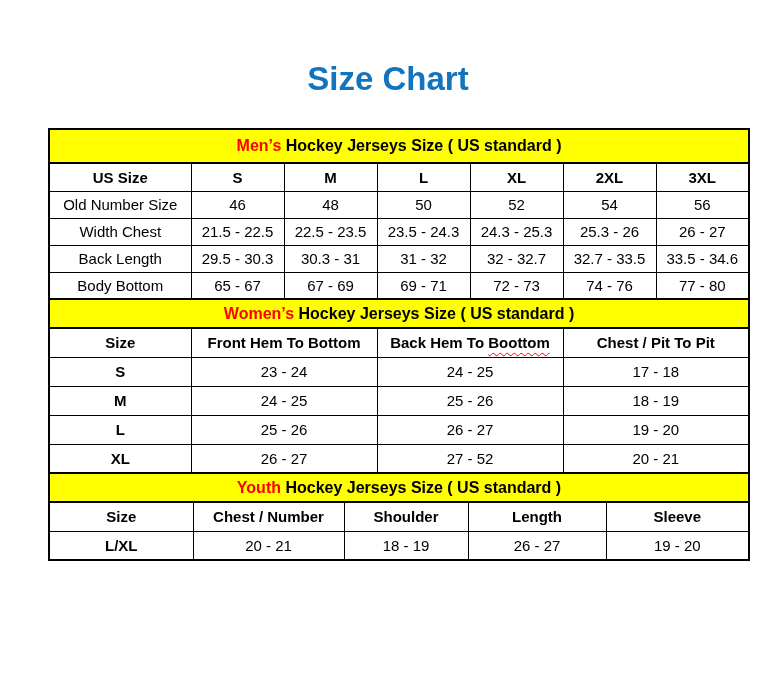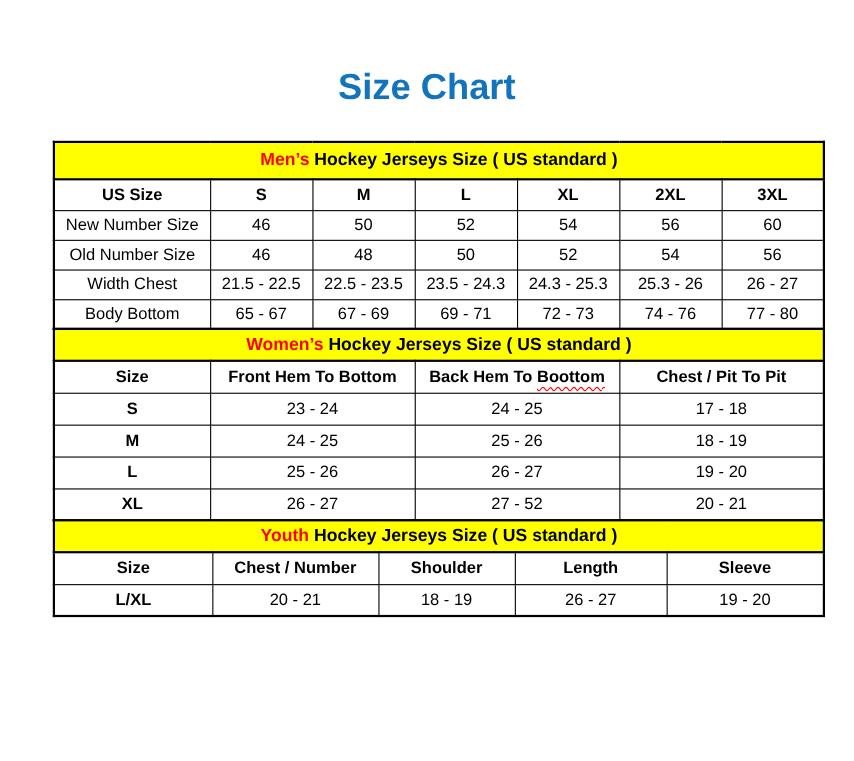--- a/index.html
+++ b/index.html
@@ -44,45 +44,45 @@
     <tr class="head">
       <td>US Size</td>
       <td>S</td>
       <td>M</td>
       <td>L</td>
       <td>XL</td>
       <td>2XL</td>
       <td>3XL</td>
     </tr>
     <tr class="data">
-      <td>New Number Size</td>
-      <td>46</td>
-      <td>50</td>
-      <td>52</td>
-      <td>54</td>
-      <td>56</td>
-      <td>60</td>
-    </tr>
-    <tr class="data">
       <td>Old Number Size</td>
       <td>46</td>
       <td>48</td>
       <td>50</td>
       <td>52</td>
       <td>54</td>
       <td>56</td>
     </tr>
     <tr class="data">
       <td>Width Chest</td>
       <td>21.5 - 22.5</td>
       <td>22.5 - 23.5</td>
       <td>23.5 - 24.3</td>
       <td>24.3 - 25.3</td>
       <td>25.3 - 26</td>
       <td>26 - 27</td>
+    </tr>
+    <tr class="data">
+      <td>Back Length</td>
+      <td>29.5 - 30.3</td>
+      <td>30.3 - 31</td>
+      <td>31 - 32</td>
+      <td>32 - 32.7</td>
+      <td>32.7 - 33.5</td>
+      <td>33.5 - 34.6</td>
     </tr>
     <tr class="data">
       <td>Body Bottom</td>
       <td>65 - 67</td>
       <td>67 - 69</td>
       <td>69 - 71</td>
       <td>72 - 73</td>
       <td>74 - 76</td>
       <td>77 - 80</td>
     </tr>

